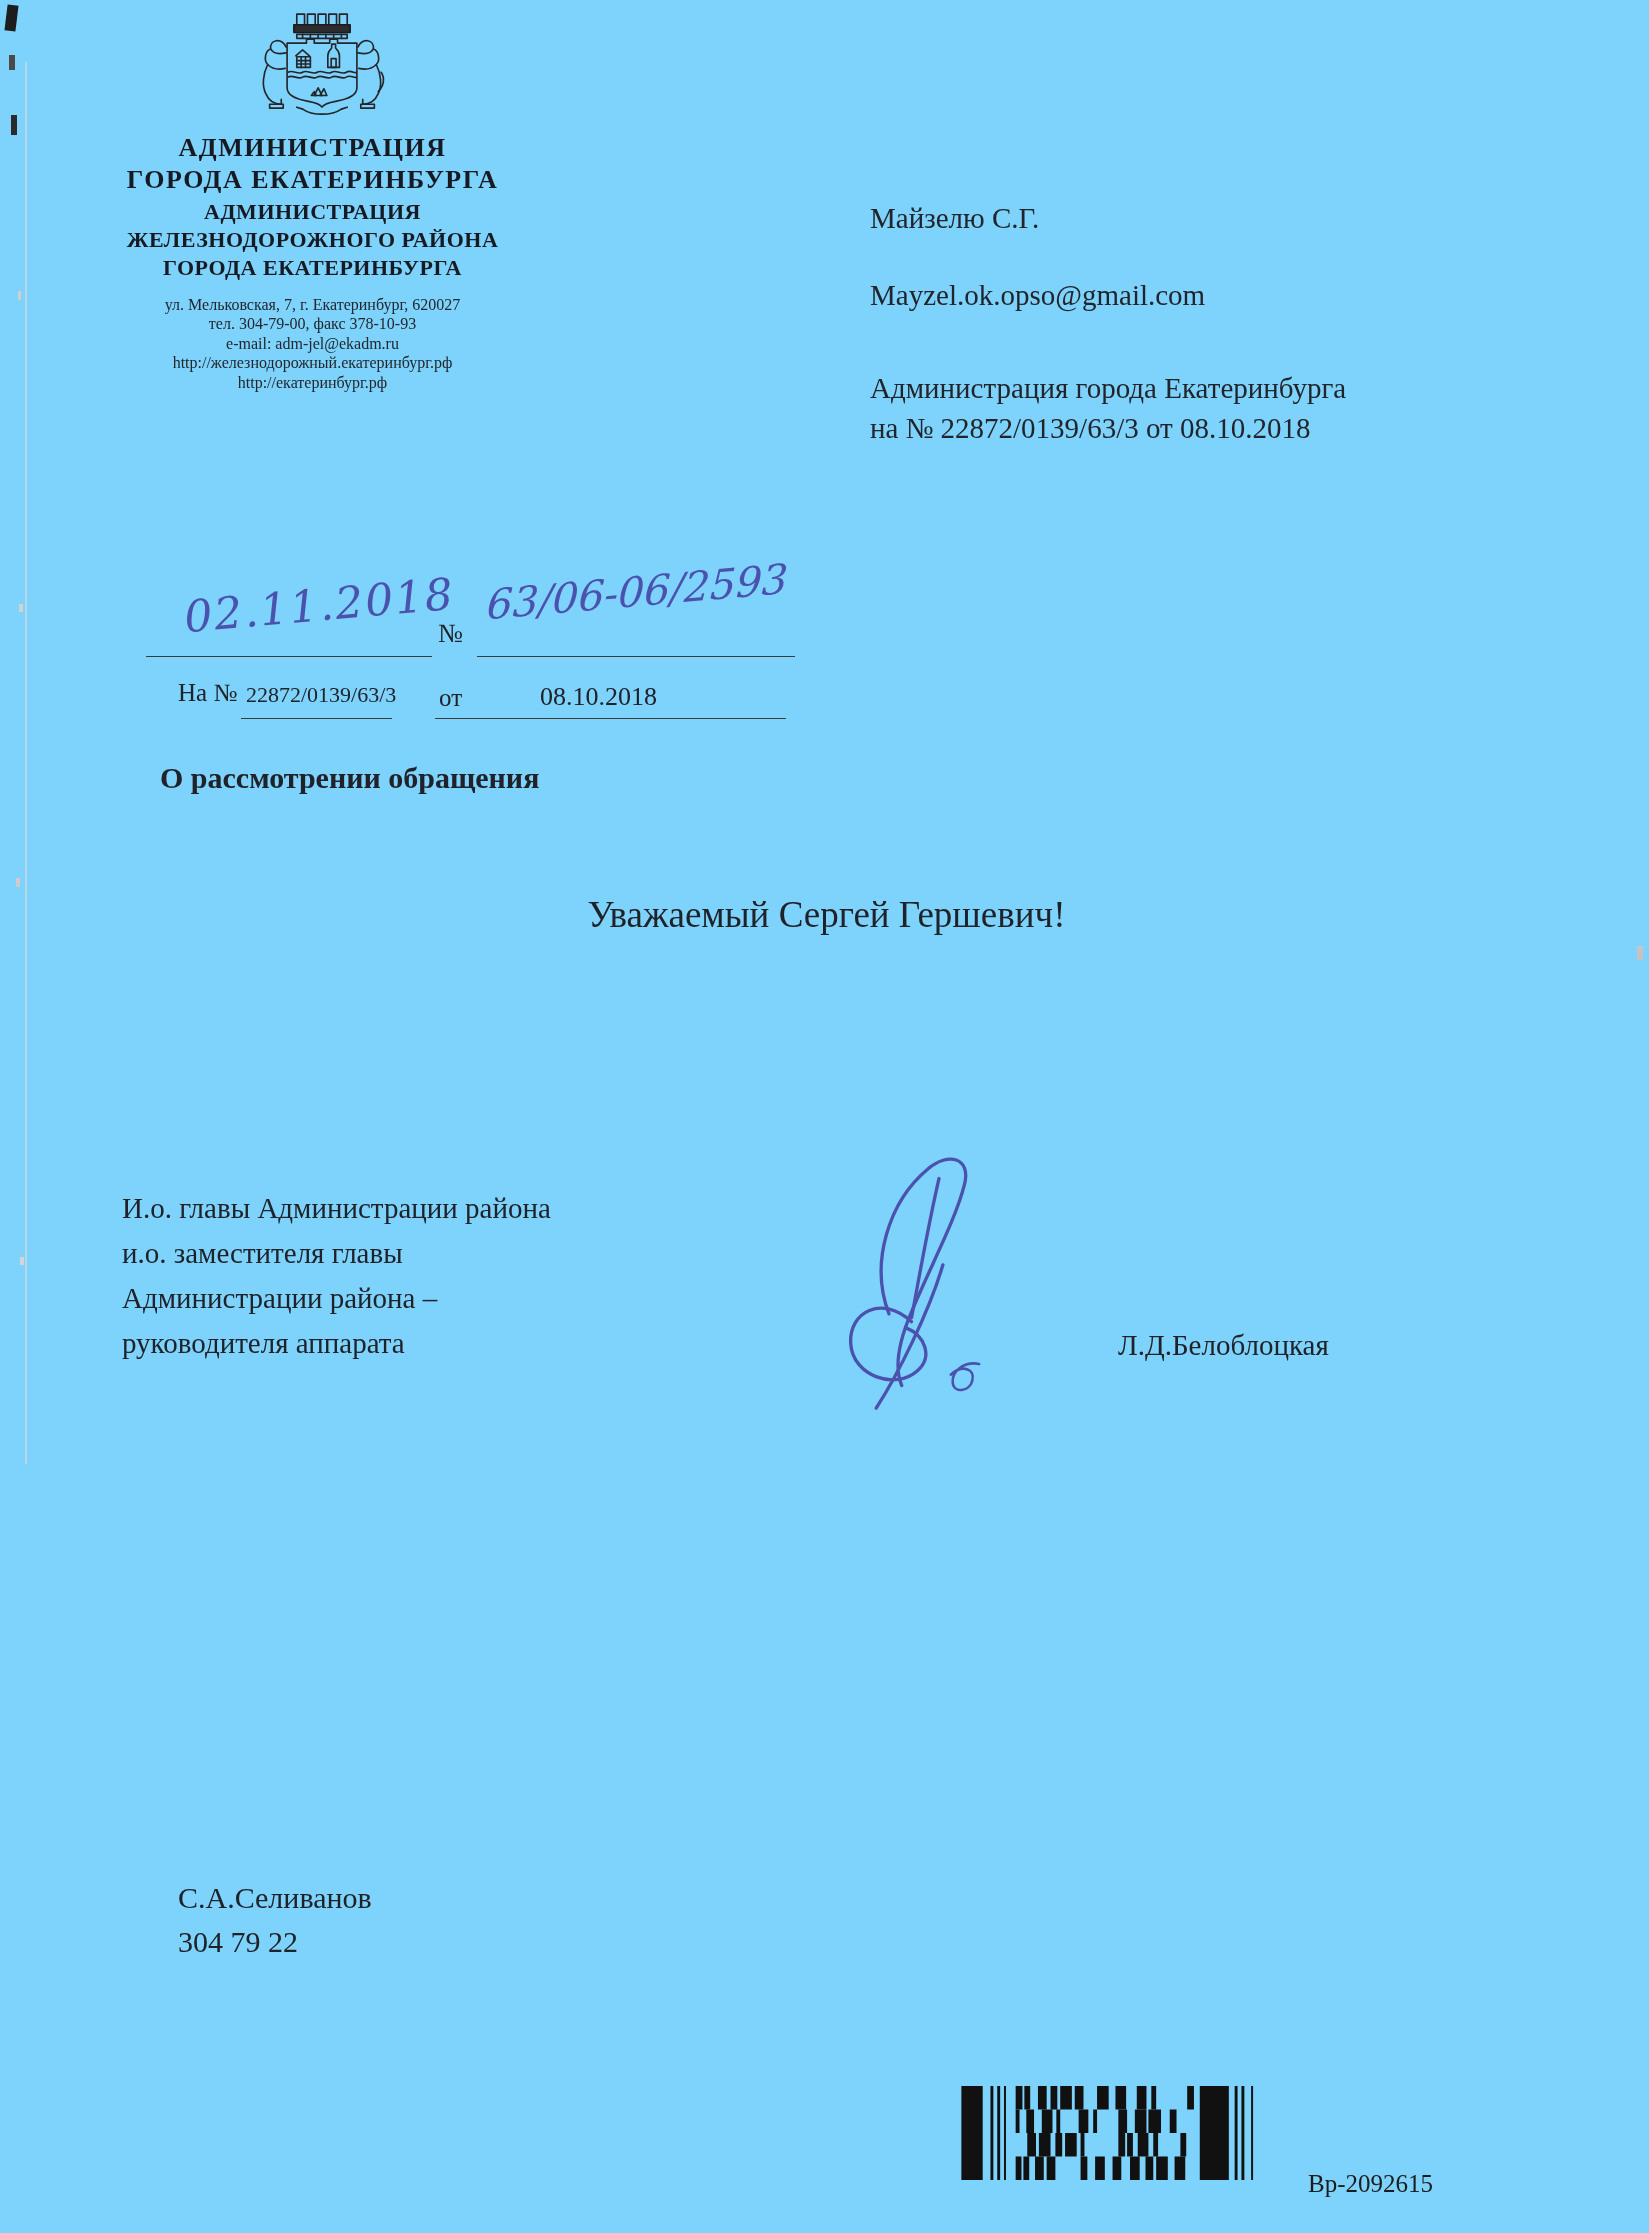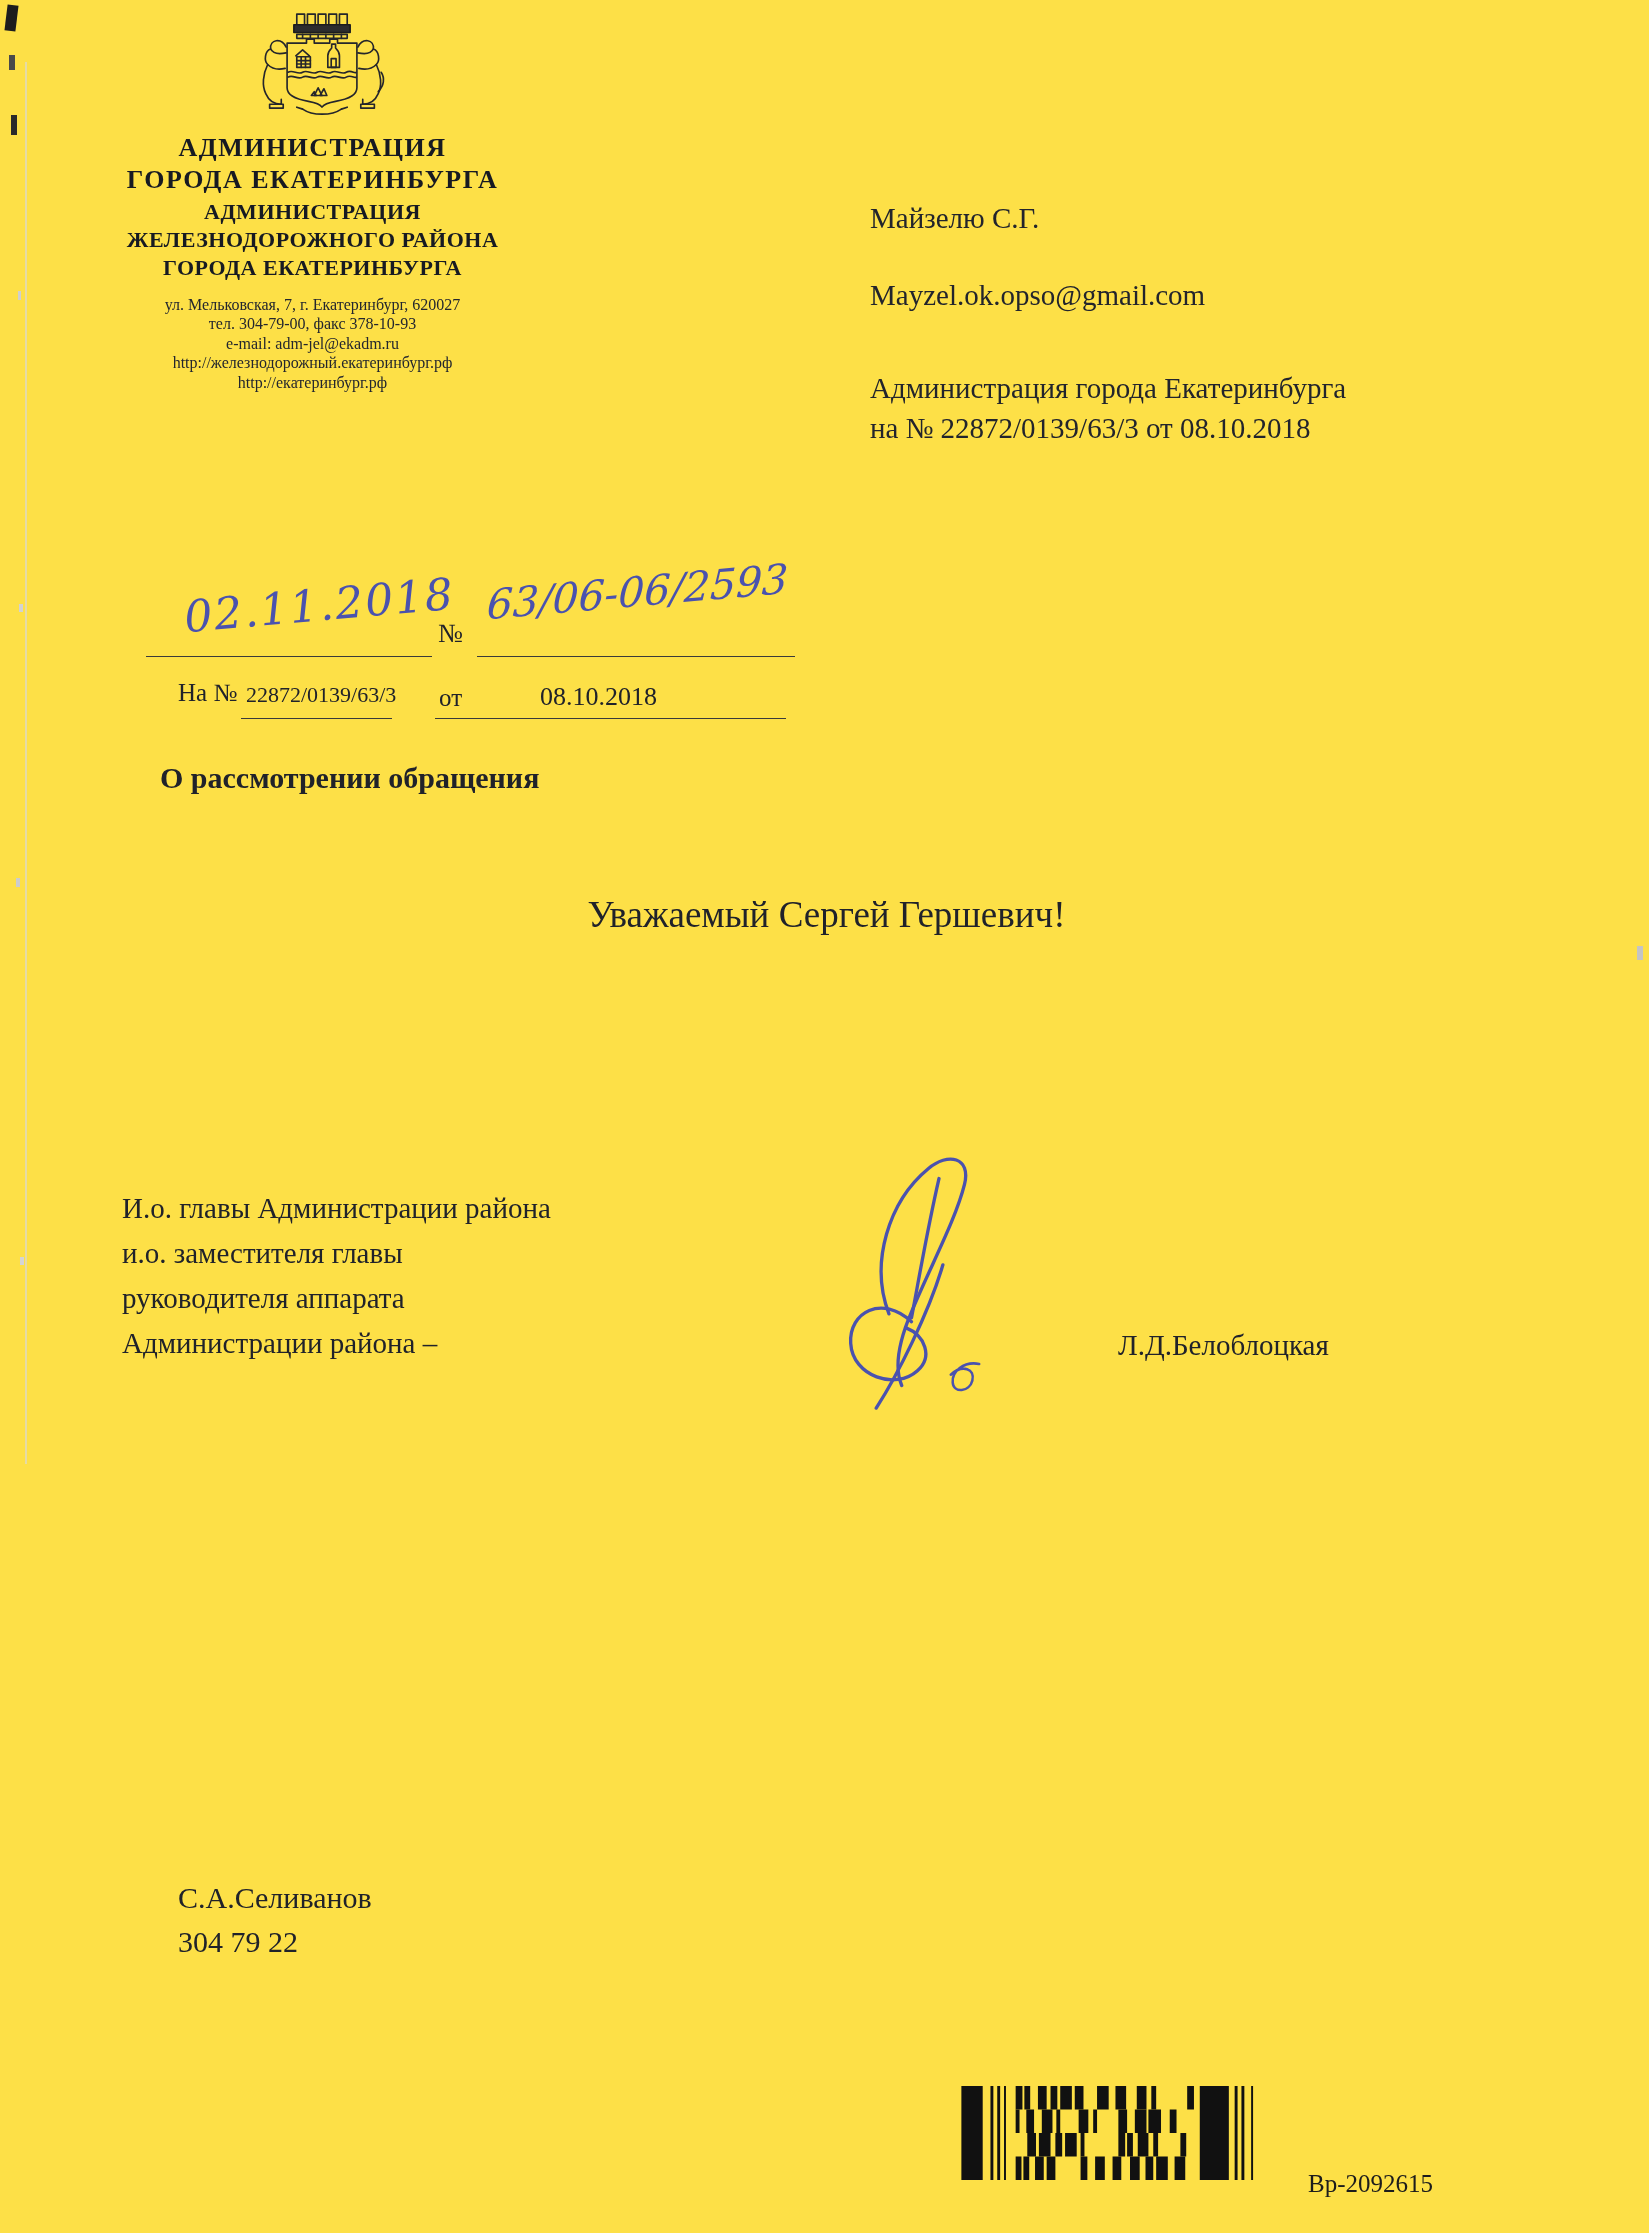--- a/index.html
+++ b/index.html
@@ -1,17 +1,17 @@
 <!DOCTYPE html>
 <html><head>
 <meta charset="utf-8">
 <style>
   html,body{margin:0;padding:0;background:#9a9a9a;}
   .page{
-    position:relative;width:1650px;height:2234px;background:#fde047;
+    position:relative;width:1650px;height:2234px;background:#7dd3fc;
     font-family:"Liberation Serif", serif;color:#20222a;overflow:hidden;
     margin:0 auto;
   }
   .abs{position:absolute;}
   
   .edge-line{left:25px;top:62px;width:1.9px;height:1402px;background:#d9d9d9;opacity:.65;}
   .mark{background:#1d1d1d;}
   .mark.m1{left:5.8px;top:4.9px;width:10.7px;height:26px;transform:rotate(7deg);}
   .mark.m2{left:8.7px;top:55px;width:6.8px;height:14.6px;background:#4a4a4a;}
   .mark.m3{left:10.7px;top:115px;width:6.8px;height:20.4px;background:#2a2a2a;}
@@ -162,22 +162,22 @@
   <div class="abs rcpt rcpt-email">Mayzel.ok.opso@gmail.com</div>
   <div class="abs rcpt rcpt-ref1">Администрация города Екатеринбурга</div>
   <div class="abs rcpt rcpt-ref2">на № 22872/0139/63/3 от 08.10.2018</div>
 
   <div class="abs subject">О рассмотрении обращения</div>
   <div class="abs salutation">Уважаемый Сергей Гершевич!</div>
 
   <div class="abs signoff">
     <div>И.о. главы Администрации района</div>
     <div>и.о. заместителя главы</div>
+    <div>Администрации района –</div>
     <div>руководителя аппарата</div>
-    <div>Администрации района –</div>
   </div>
 
   <svg class="abs sig-svg" viewBox="0 0 210 275" fill="none" stroke="#4a52ae" stroke-width="3.4" stroke-linecap="round">
     <path d="M55,170 C35,118 55,55 95,22 C115,5 139,10 132,38 C123,74 98,120 78,168 C66,196 60,224 68,243"></path>
     <path d="M106,32 C94,84 86,132 78,174"></path>
     <path d="M78,178 C48,150 14,168 16,200 C18,234 62,248 84,228 C100,214 92,192 72,184"></path>
     <path d="M110,120 C96,168 64,232 42,266"></path>
     <path d="M118,232 C130,221 143,226 140,238 C137,250 121,251 120,240 C119,229 131,218 147,221" stroke-width="2.6"></path>
   </svg>
 

